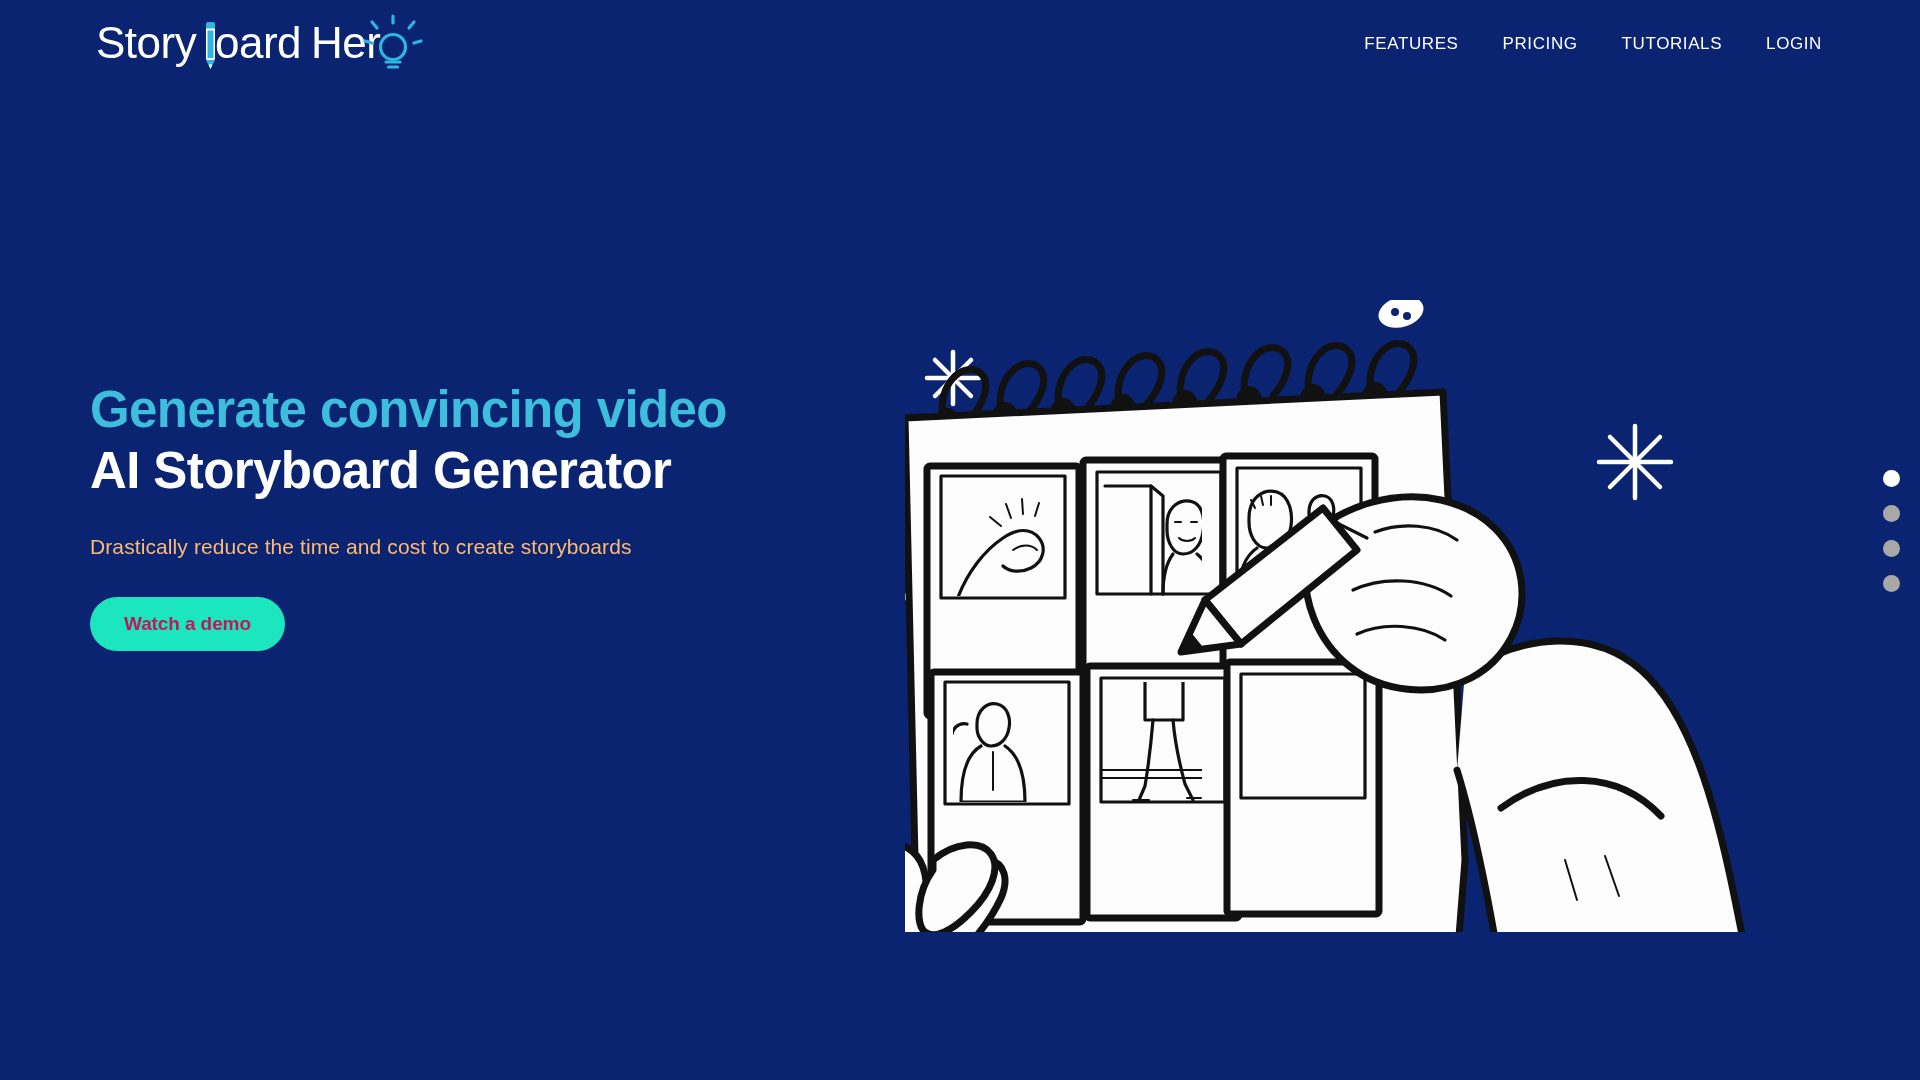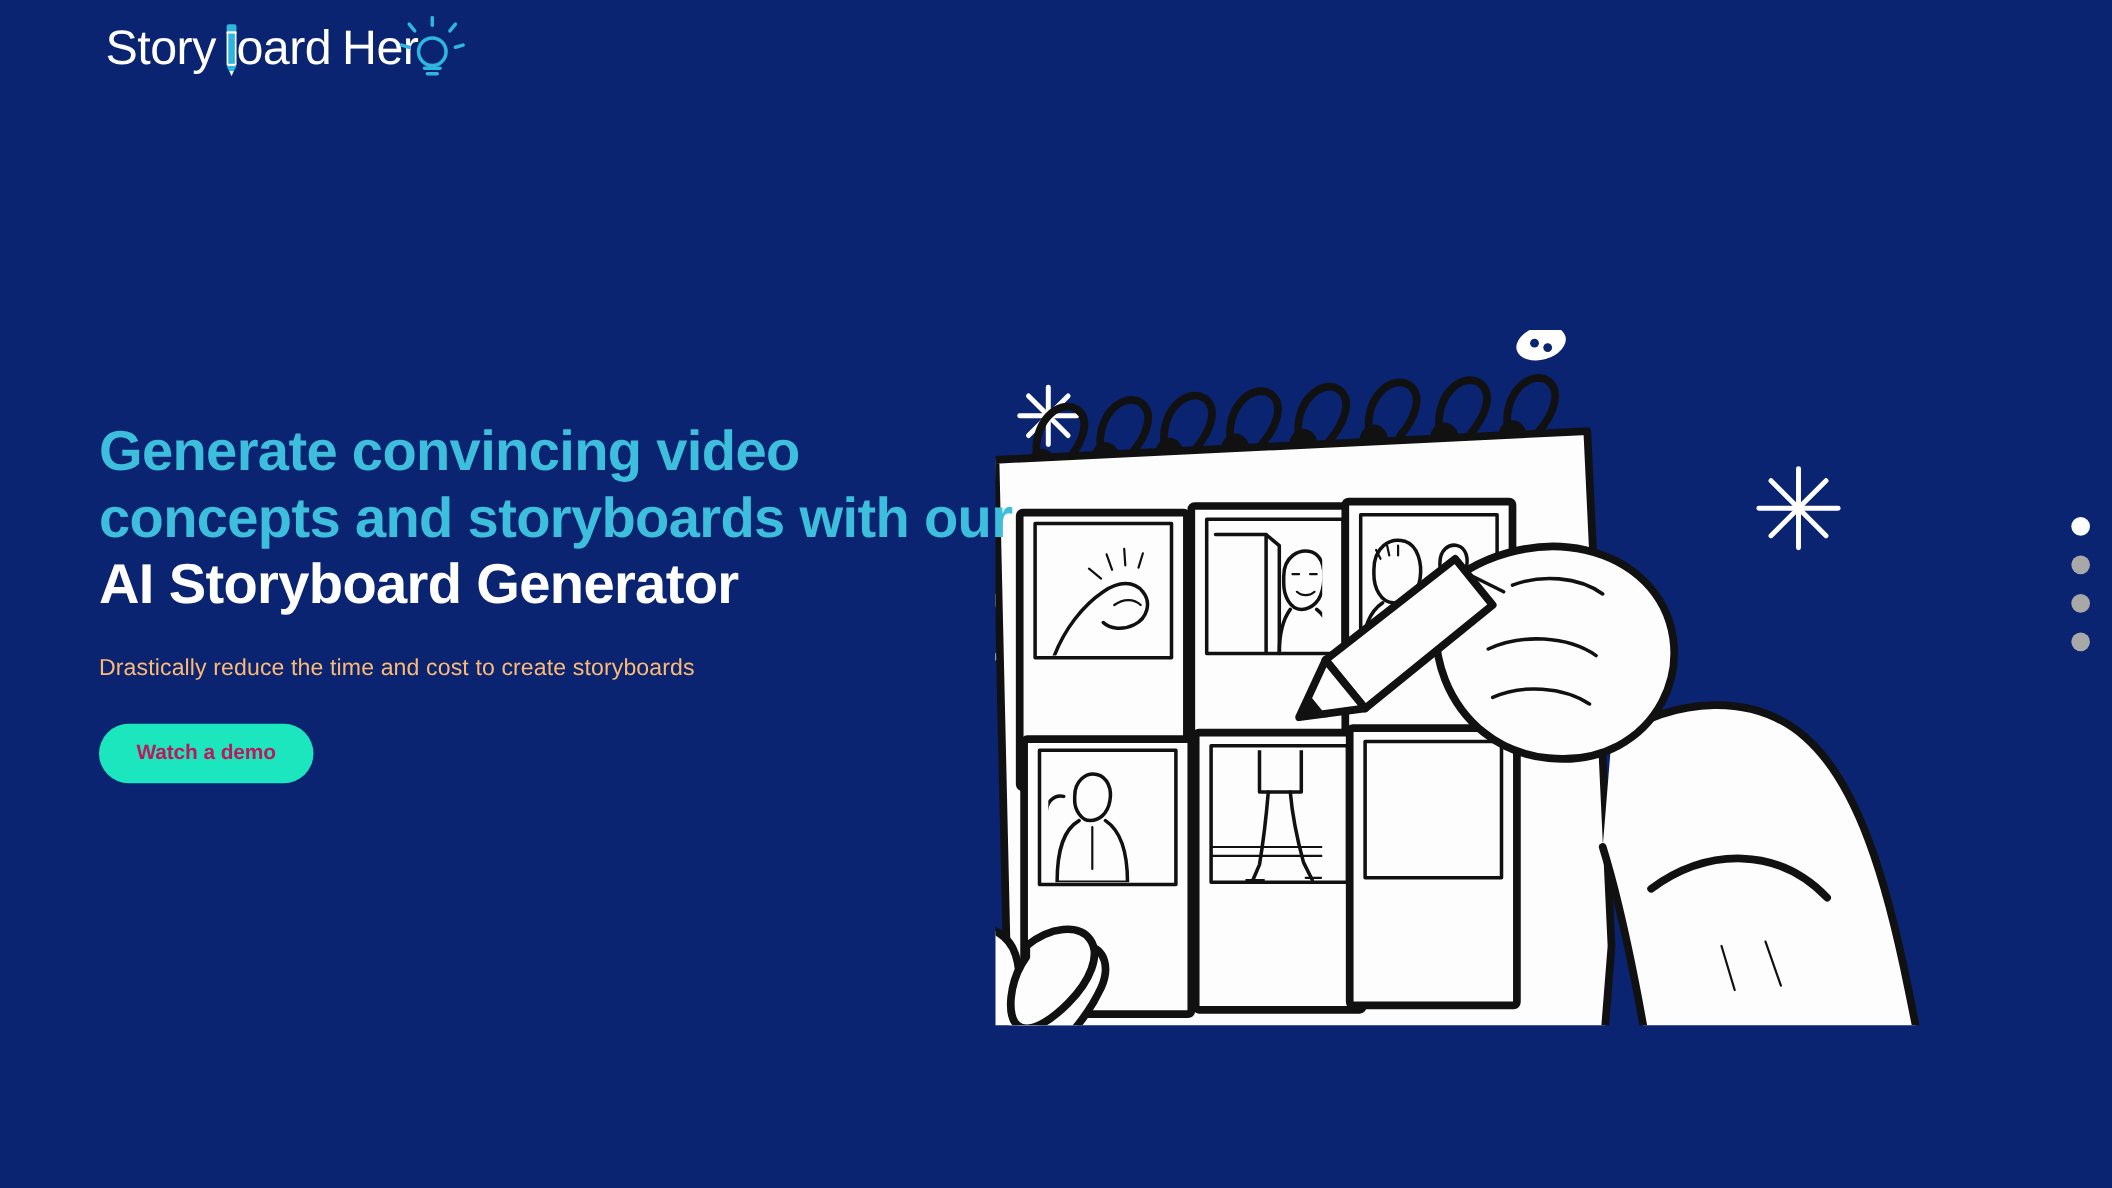--- a/index.html
+++ b/index.html
@@ -144,26 +144,31 @@
 
           <line x1="297" y1="9" x2="297" y2="2"></line>
           <line x1="281" y1="14" x2="276" y2="8"></line>
           <line x1="313" y1="14" x2="318" y2="8"></line>
           <line x1="276" y1="29" x2="269" y2="27"></line>
           <line x1="318" y1="29" x2="325" y2="27"></line>
         </g>
       </svg>
     </a>
 
+    <nav class="nav">
+      <a class="nav-item" href="#">FEATURES</a>
+      <a class="nav-item" href="#">PRICING</a>
+      <a class="nav-item" href="#">TUTORIALS</a>
+      <a class="nav-item" href="#">LOGIN</a>
+    </nav>
   </header>
 
   <section class="hero-text">
     <h1 class="headline">
       <span class="hl-cyan">Generate convincing video</span>
-      <span class="hl-cyan">concepts and storyboards with our</span>
       <span class="hl-white">AI Storyboard Generator</span>
     </h1>
     <p class="subhead">Drastically reduce the time and cost to create storyboards</p>
     <button class="cta">Watch a demo</button>
   </section>
 
   <div class="illustration">
     <svg width="1015" height="790" viewBox="0 0 1015 790">
       <defs>
         <style>

